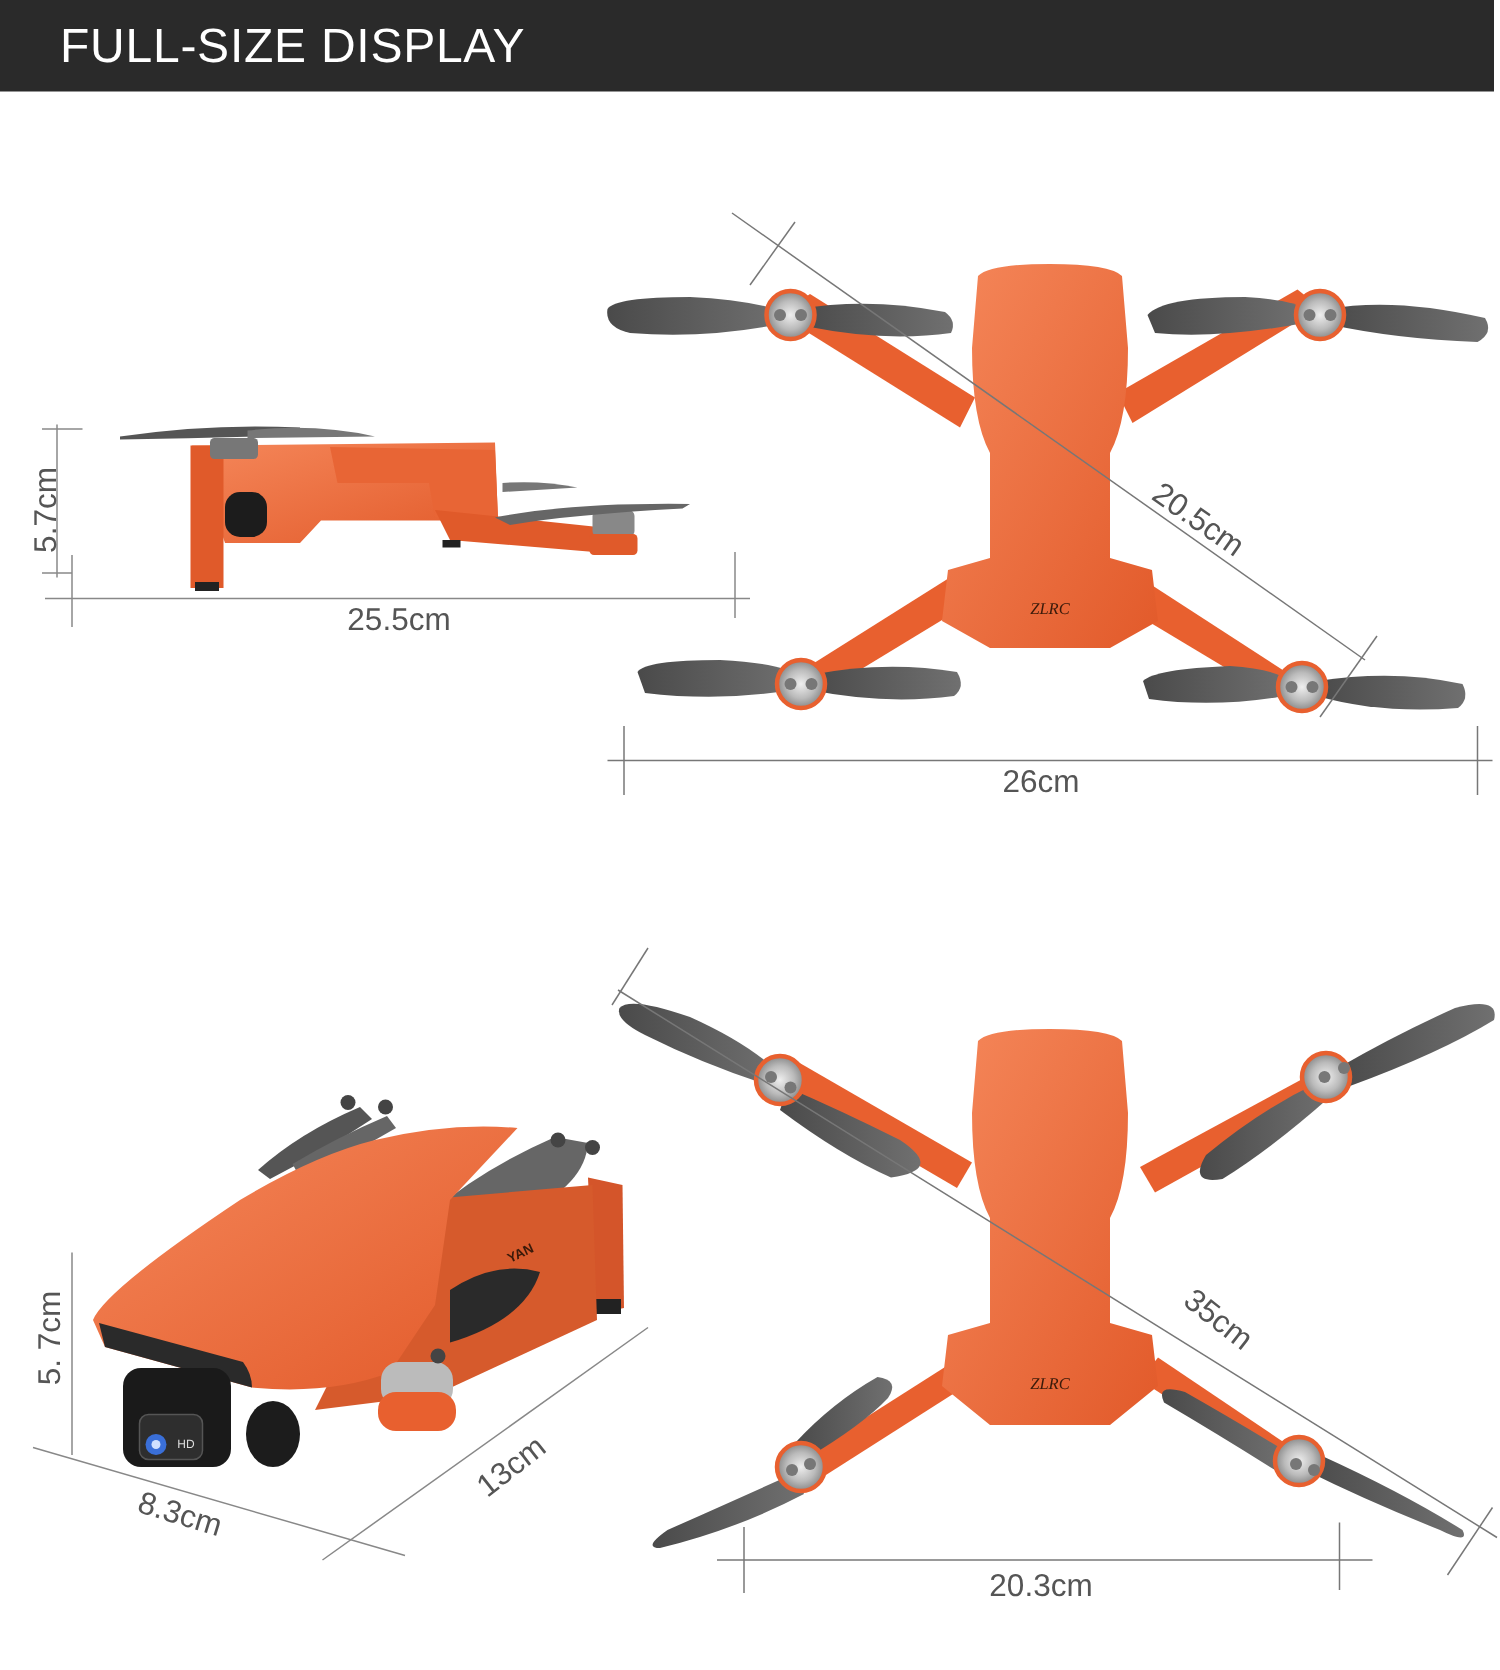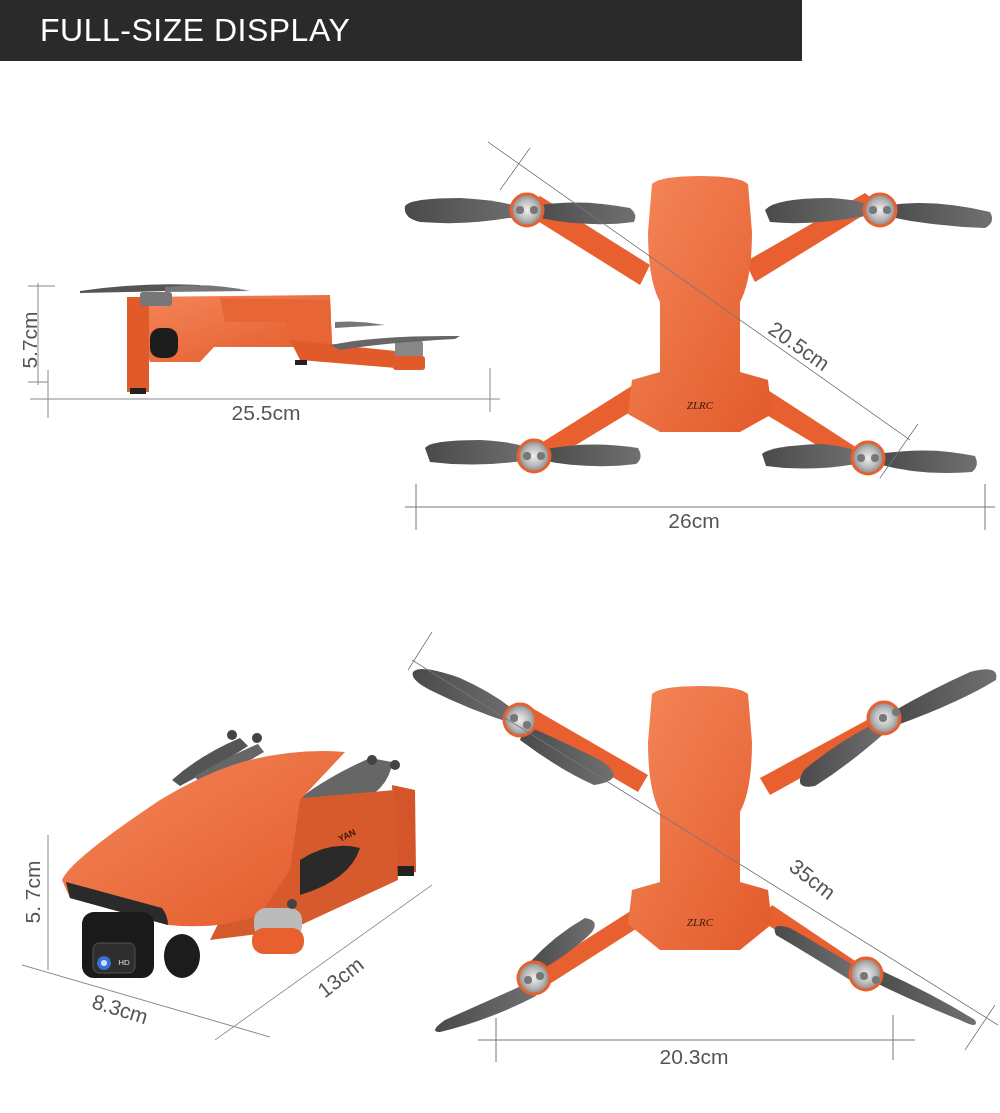--- a/index.html
+++ b/index.html
@@ -1,17 +1,17 @@
 <!DOCTYPE html>
 <html><head>
   <meta charset="utf-8">
   <style>
     html, body { margin: 0; padding: 0; background: #ffffff; }
     body { width: 1000px; height: 1113px; position: relative; overflow: hidden; font-family: "Liberation Sans", sans-serif; }
-    .header { position: absolute; left: 0; top: 0; width: 802px; height: 61px; background: #2a2a2a; }
+    .header { position: absolute; left: 0; top: 0; width: 996px; height: 61px; background: #2a2a2a; }
     .header-title { position: absolute; left: 40px; top: 12px; color: #ffffff; font-size: 32px; letter-spacing: 0.5px; font-family: "Liberation Sans", sans-serif; }
     svg.scene { position: absolute; left: 0; top: 0; }
     .dim-label { font-family: "Liberation Sans", sans-serif; fill: #555555; font-size: 21px; }
   </style>
 </head>
 <body>
 
 <div class="header">
   <div class="header-title">FULL-SIZE DISPLAY</div>
 </div>

